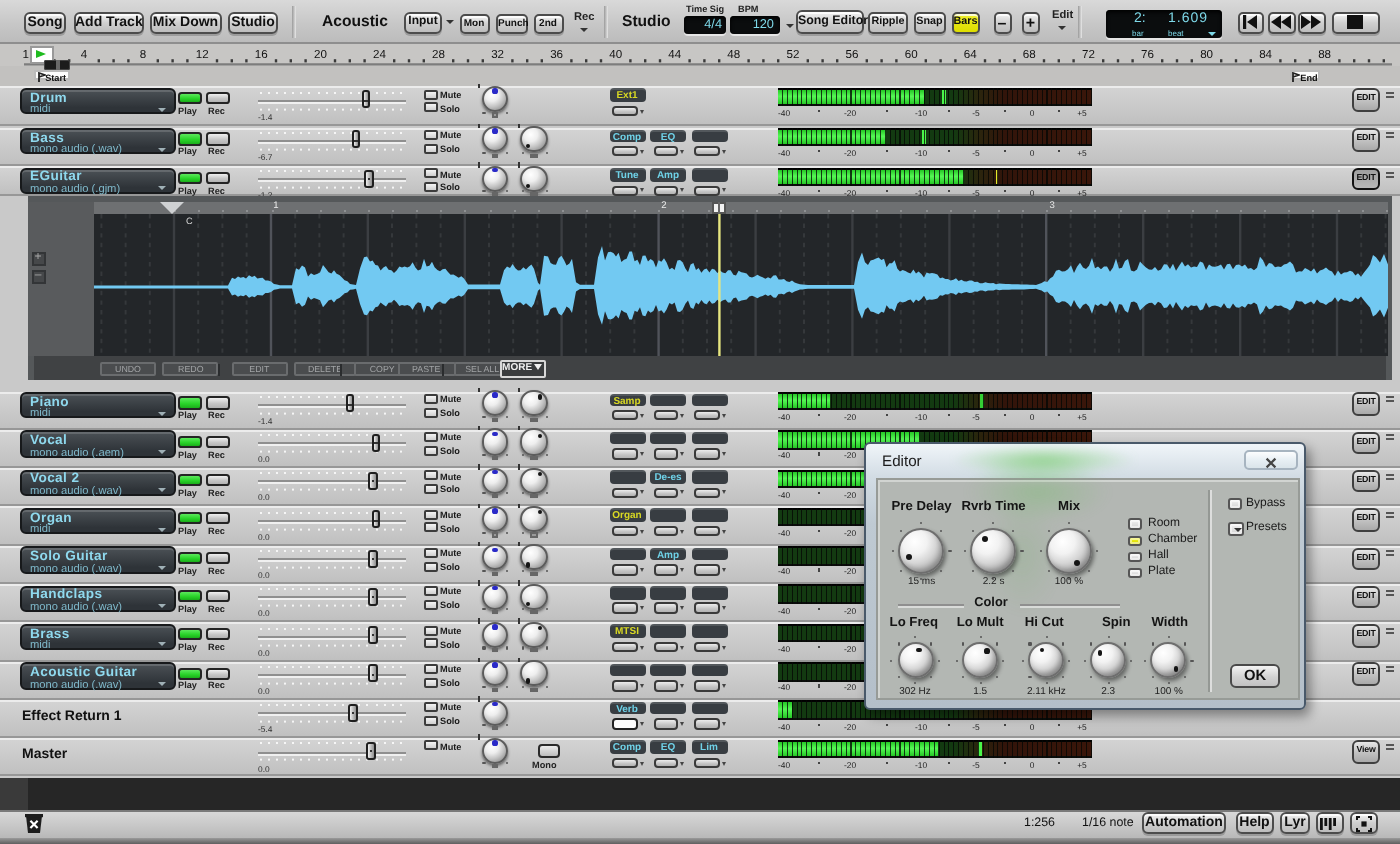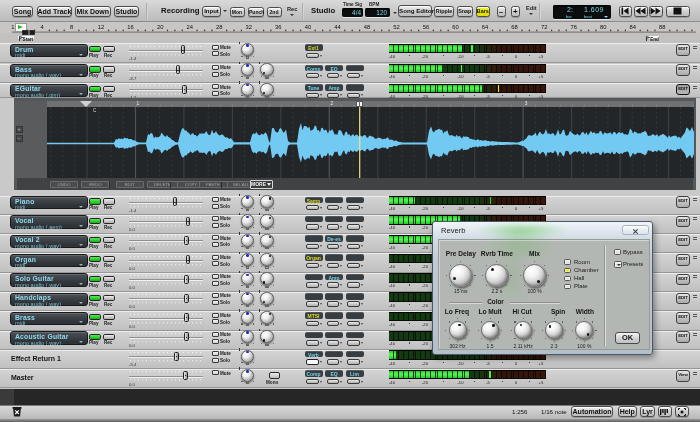--- a/index.html
+++ b/index.html
@@ -35,21 +35,21 @@
 .tick{position:absolute;width:1.2px;height:1.2px;border-radius:50%;background:#555}
 </style></head><body>
 <div id="app">
 
 <div class="ab" style="left:0;top:0;width:700px;height:21.5px;background:linear-gradient(#d9d9d9,#c6c6c6 60%,#bcbcbc);border-bottom:1px solid #8e8e8e"></div>
 <div class="btn" style="left:12px;top:5.5px;width:21px;height:11.5px;font-size:7px;line-height:10px">Song</div>
 <div class="btn" style="left:36.5px;top:5.5px;width:35px;height:11.5px;font-size:7px;line-height:10px">Add Track</div>
 <div class="btn" style="left:75px;top:5.5px;width:35.5px;height:11.5px;font-size:7px;line-height:10px">Mix Down</div>
 <div class="btn" style="left:114px;top:5.5px;width:25px;height:11.5px;font-size:7px;line-height:10px">Studio</div>
 <div class="sep" style="left:146px"></div>
-<div class="ab" style="left:161px;top:6px;font-size:7.8px;font-weight:bold;color:#111">Recording</div>
+<div class="ab" style="left:161px;top:6px;font-size:7.8px;font-weight:bold;color:#111">Acoustic</div>
 <div class="btn" style="left:202px;top:5.5px;width:19px;height:11px;font-size:6px;line-height:9.5px">Input</div>
 <div class="ab" style="left:223px;top:10px;width:0;height:0;border-left:2px solid transparent;border-right:2px solid transparent;border-top:2.6px solid #333"></div>
 <div class="btn" style="left:229.5px;top:6.5px;width:15px;height:10px;font-size:5px;line-height:8.5px;border-radius:2.5px">Mon</div>
 <div class="btn" style="left:248px;top:6.5px;width:15.5px;height:10px;font-size:5px;line-height:8.5px;border-radius:2.5px">Punch</div>
 <div class="btn" style="left:266.5px;top:6.5px;width:15px;height:10px;font-size:5px;line-height:8.5px;border-radius:2.5px">2nd</div>
 <div class="ab" style="left:287px;top:5.5px;font-size:5.6px;font-weight:bold;color:#222">Rec</div>
 <div class="ab" style="left:290px;top:13.5px;width:0;height:0;border-left:2px solid transparent;border-right:2px solid transparent;border-top:2.6px solid #333"></div>
 <div class="sep" style="left:302px"></div>
 <div class="ab" style="left:311px;top:6px;font-size:7.8px;font-weight:bold;color:#111">Studio</div>
 <div class="ab" style="left:343px;top:2px;font-size:4.6px;font-weight:bold;color:#222">Time Sig</div>
@@ -1295,21 +1295,21 @@
         <rect x="2.2" y="0" width="1.4" height="4" fill="#111"></rect>
         <rect x="4.4" y="0" width="1.4" height="6" fill="#111"></rect>
         <rect x="6.6" y="0" width="1.4" height="4" fill="#111"></rect>
       </svg></div>
 <div class="btn" style="left:674.5px;top:405.8px;width:14px;height:11.5px;border-radius:3px;line-height:0"><svg width="8" height="8" style="margin-top:1.6px">
         <path d="M0.5 2 L0.5 0.5 L2 0.5 M6 0.5 L7.5 0.5 L7.5 2 M7.5 6 L7.5 7.5 L6 7.5 M2 7.5 L0.5 7.5 L0.5 6" stroke="#111" stroke-width="1" fill="none"></path>
         <rect x="2.7" y="2.7" width="2.6" height="2.6" fill="#111"></rect>
       </svg></div>
 <div class="ab" style="left:432px;top:221px;width:220.5px;height:133.5px;border:1px solid #49596a;border-radius:3px;background:linear-gradient(180deg,#f0f5f9,#d3dde5 12%,#bfcad3 30%,#b4bfc9);box-shadow:2px 3px 6px rgba(0,0,0,.4)">
       <div style="position:absolute;left:14px;top:0;width:150px;height:105px;background:radial-gradient(ellipse 62px 10px at 75px 8px,rgba(90,195,75,.55),rgba(90,195,75,0) 75%),radial-gradient(ellipse 48px 26px at 72px 22px,rgba(80,185,65,.30),rgba(80,185,65,0) 70%),radial-gradient(ellipse 34px 55px at 62px 62px,rgba(70,170,60,.16),rgba(70,170,60,0) 70%);filter:blur(2.5px)"></div>
-      <div style="position:absolute;left:8px;top:4px;font-size:7.6px;color:#1a1a1a">Reverb</div>
+      <div style="position:absolute;left:8px;top:4px;font-size:7.6px;color:#1a1a1a">Editor</div>
       <div style="position:absolute;left:189px;top:2.5px;width:26.5px;height:10px;border:1px solid #a7b4c0;border-radius:2.5px;background:linear-gradient(#fcfdfe,#e9f0f5 45%,#dae4ea);line-height:0;text-align:center"><svg width="7" height="7" style="margin-top:2px">
           <path d="M1.3 1.3 L5.7 5.7 M5.7 1.3 L1.3 5.7" stroke="#444" stroke-width="1.1"></path>
         </svg></div>
       <div style="position:absolute;left:5px;top:16.5px;width:211.5px;height:111.5px;background:#b3b7b3;border:1px solid #979b97;box-shadow:inset 1px 1px 0 rgba(255,255,255,.4)">
         <div style="position:absolute;left:25px;top:0;width:120px;height:70px;background:radial-gradient(ellipse 50px 22px at 55px 6px,rgba(85,190,70,.26),rgba(85,190,70,0) 72%),radial-gradient(ellipse 28px 42px at 47px 38px,rgba(75,170,60,.13),rgba(60,170,60,0) 70%);filter:blur(2px)"></div>
         <div class="dknob" style="left:10.2px;top:24.6px;width:23.2px;height:23.2px"></div>
         <div class="kdot" style="left:13.8px;top:37.7px;width:3px;height:3px"></div>
         <div class="tick" style="left:35.4px;top:35.6px"></div>
         <div class="tick" style="left:31.2px;top:25.6px"></div>
         <div class="tick" style="left:21.2px;top:21.4px"></div>

